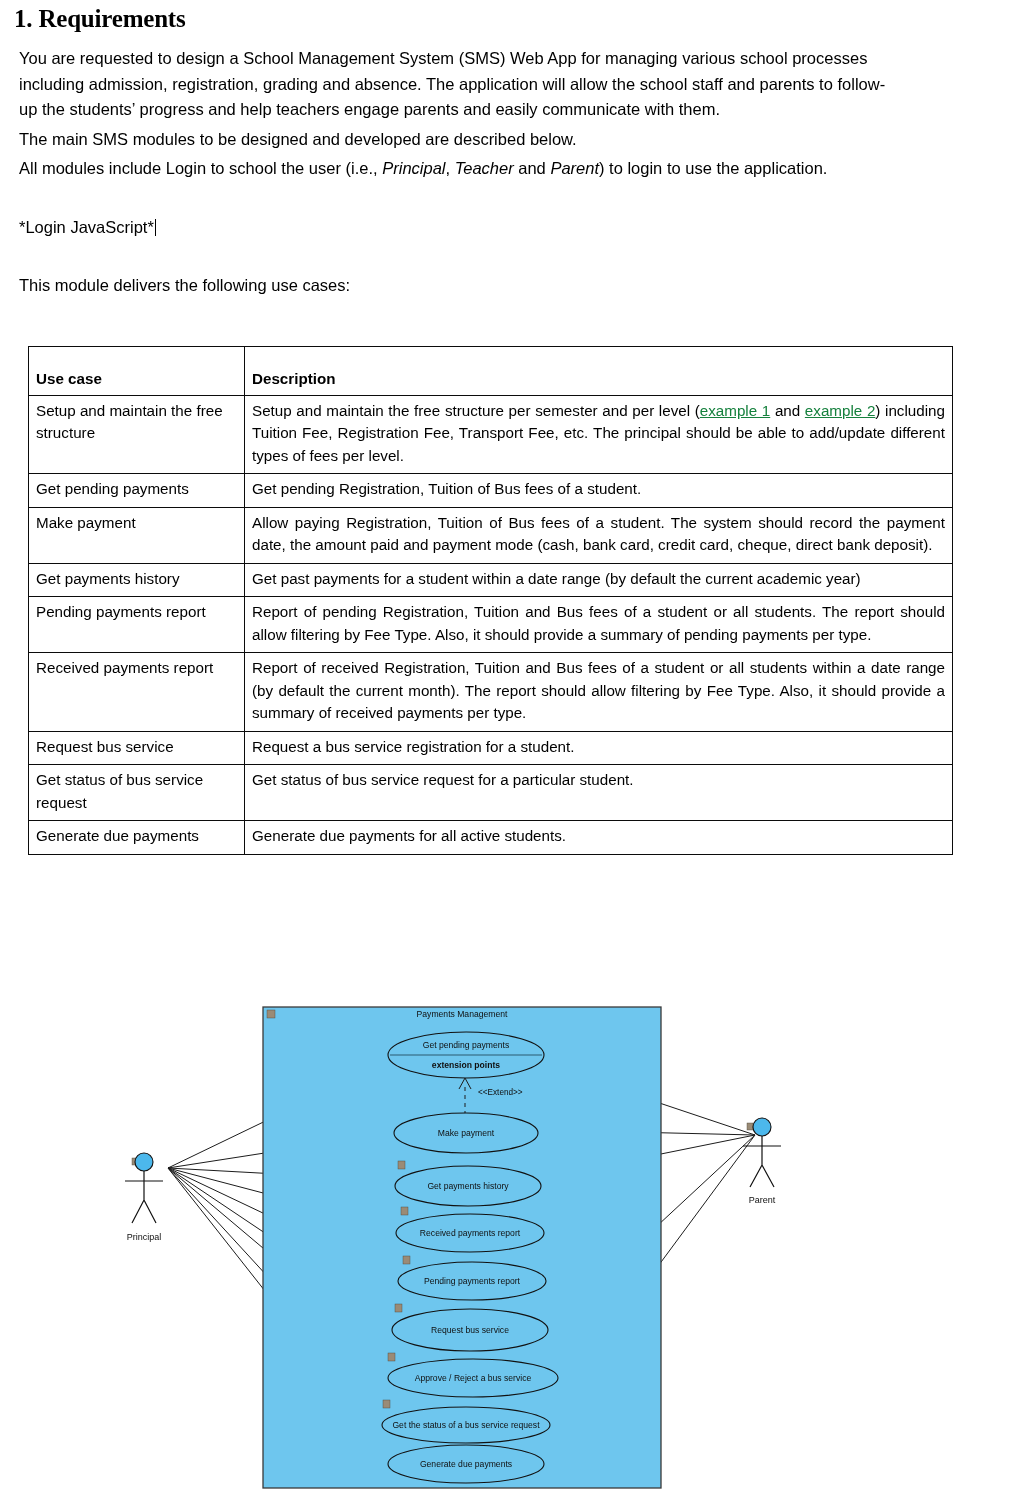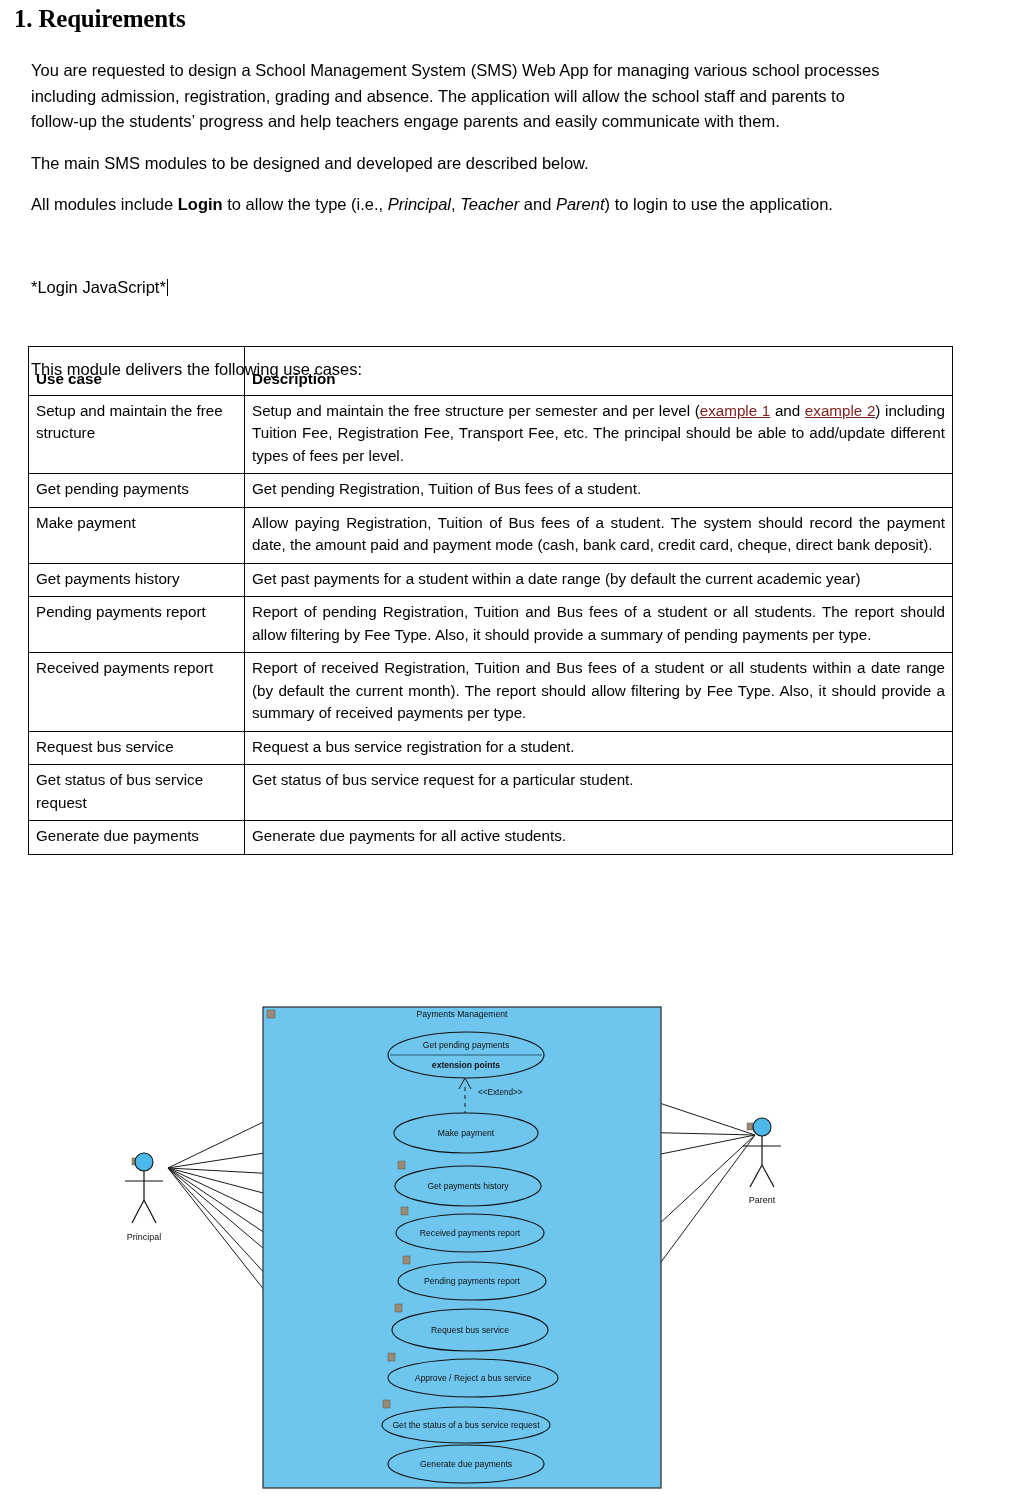--- a/index.html
+++ b/index.html
@@ -39,26 +39,26 @@
   .intro {
     position: absolute;
     left: 15px;
     top: 42px;
     width: 890px;
     font-size: 16.5px;
     line-height: 25.5px;
     text-align: left;
   }
   .intro p {
-    margin: 16px;
+    margin: 4px;
   }
   .intro .gap {
     height: 25px;
   }
-  .intro b { font-weight: bold; }
+  .intro b { font-weight: normal; }
   .intro i { font-style: italic; }
 
   .caret {
     display: inline-block;
     width: 1px;
     height: 17px;
     background: #000;
     vertical-align: -3px;
     margin-left: 1px;
   }
@@ -92,21 +92,21 @@
     text-justify: inter-word;
   }
   .uc-table td.desc-left {
     text-align: left;
   }
   .uc-table td.usecase {
     white-space: pre-line;
     margin-left: 32px;
   }
   .link {
-    color: #7f1d1d;
+    color: #15803d;
     text-decoration: underline;
   }
 
   
   .uml-wrap {
     position: absolute;
     left: 0;
     top: 995px;
     width: 1021px;
     height: 505px;
@@ -164,21 +164,21 @@
 </head>
 <body>
 
 <div class="page">
 
   <div class="doc-heading">1. Requirements</div>
 
   <div class="intro">
     <p>You are requested to design a School Management System (SMS) Web App for managing various school processes including admission, registration, grading and absence. The application will allow the school staff and parents to follow-up the students’ progress and help teachers engage parents and easily communicate with them.</p>
     <p>The main SMS modules to be designed and developed are described below.</p>
-    <p><span>All modules include </span><b>Login</b><span> to allow the type (i.e., </span><i>Principal</i><span>, </span><i>Teacher</i><span> and </span><i>Parent</i><span>) to login to use the application.</span></p>
+    <p><span>All modules include </span><b>Login</b><span> to school the user (i.e., </span><i>Principal</i><span>, </span><i>Teacher</i><span> and </span><i>Parent</i><span>) to login to use the application.</span></p>
     <div class="gap"></div>
     <p><span>*Login JavaScript*</span><span class="caret"></span></p>
     <div class="gap"></div>
     <p>This module delivers the following use cases:</p>
   </div>
 
   <table class="uc-table">
     <colgroup>
         <col class="c1">
         <col class="c2">

